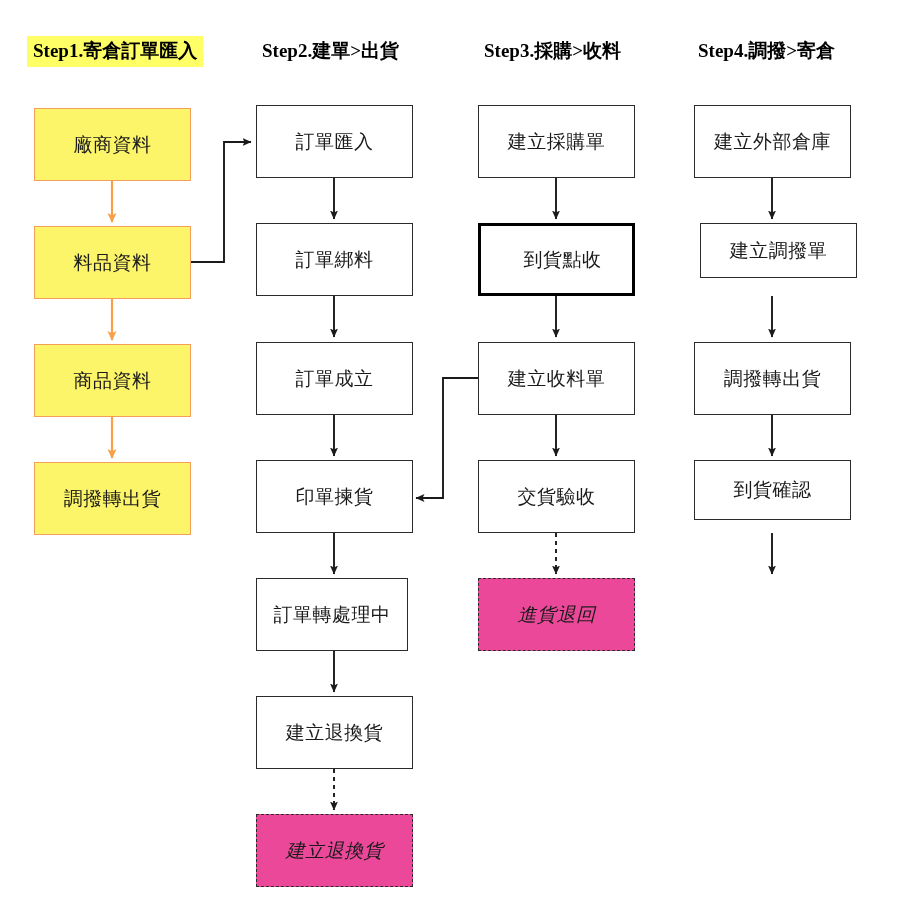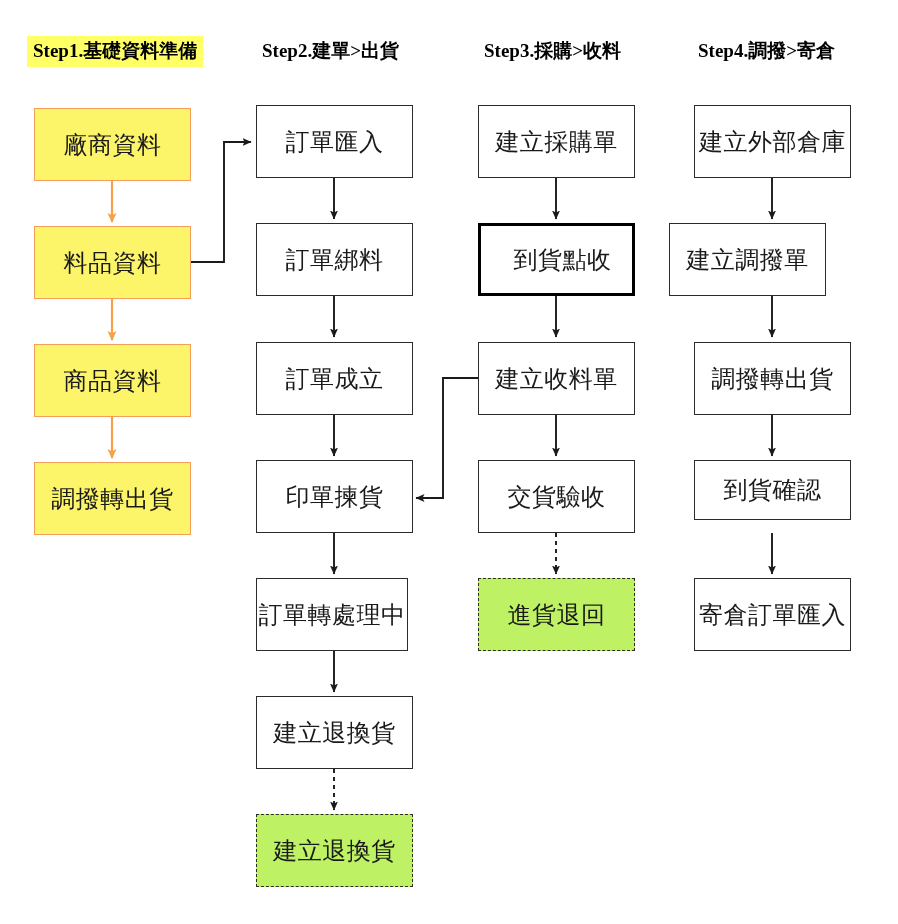--- a/index.html
+++ b/index.html
@@ -30,54 +30,55 @@
   .col-header.highlight {
     background: #ffff66;
     padding: 2px 6px 3px 6px;
   }
   .node {
     position: absolute;
     box-sizing: border-box;
     display: flex;
     align-items: center;
     justify-content: center;
-    font-size: 24px;
+    font-size: 19px;
     color: #1a1a1a;
     letter-spacing: 0.5px;
     text-align: center;
   }
   .node.solid {
     border: 1.6px solid #2b2b2b;
     background: #ffffff;
   }
   .node.bold {
     border: 3.2px solid #000000;
     background: #ffffff;
     padding-left: 12px;
   }
   .node.dashed {
     border: 1.6px dashed #2b2b2b;
-    background: #bef264;
+    background: #ec4899;
+    font-style: italic;
   }
   .node.yellow {
     border: 1.6px solid #f5a05a;
     background: #fdf569;
   }
   .edge {
     position: absolute;
     pointer-events: none;
   }
   .edge svg { display: block; overflow: visible; }
 </style>
 </head>
 <body>
 
 <div id="canvas">
 
-  <div class="col-header highlight" style="left:27px; top:36px;">Step1.基礎資料準備</div>
+  <div class="col-header highlight" style="left:27px; top:36px;">Step1.寄倉訂單匯入</div>
   <div class="col-header" style="left:262px; top:38px;">Step2.建單&gt;出貨</div>
   <div class="col-header" style="left:484px; top:38px;">Step3.採購&gt;收料</div>
   <div class="col-header" style="left:698px; top:38px;">Step4.調撥&gt;寄倉</div>
 
   <div class="edge" style="left:0;top:0;width:898px;height:924px;">
     <svg width="898" height="924">
       <defs>
         <marker id="arrowBlack" markerWidth="10" markerHeight="10" refX="8.5" refY="4" orient="auto" markerUnits="userSpaceOnUse">
           <path d="M0,0 L9,4 L0,8 L2,4 z" fill="#1a1a1a"></path>
         </marker>
@@ -128,18 +129,17 @@
   <div class="node solid" style="left:256px; top:696px; width:157px; height:73px;">建立退換貨</div>
   <div class="node dashed" style="left:256px; top:814px; width:157px; height:73px;">建立退換貨</div>
 
   <div class="node solid" style="left:478px; top:105px; width:157px; height:73px;">建立採購單</div>
   <div class="node bold" style="left:478px; top:223px; width:157px; height:73px;">到貨點收</div>
   <div class="node solid" style="left:478px; top:342px; width:157px; height:73px;font-family:Liberation Mono, monospace;">建立收料單</div>
   <div class="node solid" style="left:478px; top:460px; width:157px; height:73px;">交貨驗收</div>
   <div class="node dashed" style="left:478px; top:578px; width:157px; height:73px;">進貨退回</div>
 
   <div class="node solid" style="left:694px; top:105px; width:157px; height:73px;">建立外部倉庫</div>
-  <div class="node solid" style="left:669px; top:223px; width:157px; height:73px;">建立調撥單</div>
+  <div class="node solid" style="left:700px; top:223px; width:157px; height:55px;">建立調撥單</div>
   <div class="node solid" style="left:694px; top:342px; width:157px; height:73px;">調撥轉出貨</div>
   <div class="node solid" style="left:694px; top:460px; width:157px; height:60px;">到貨確認</div>
-  <div class="node solid" style="left:694px; top:578px; width:157px; height:73px;">寄倉訂單匯入</div>
 
 </div>
 
 </body></html>

